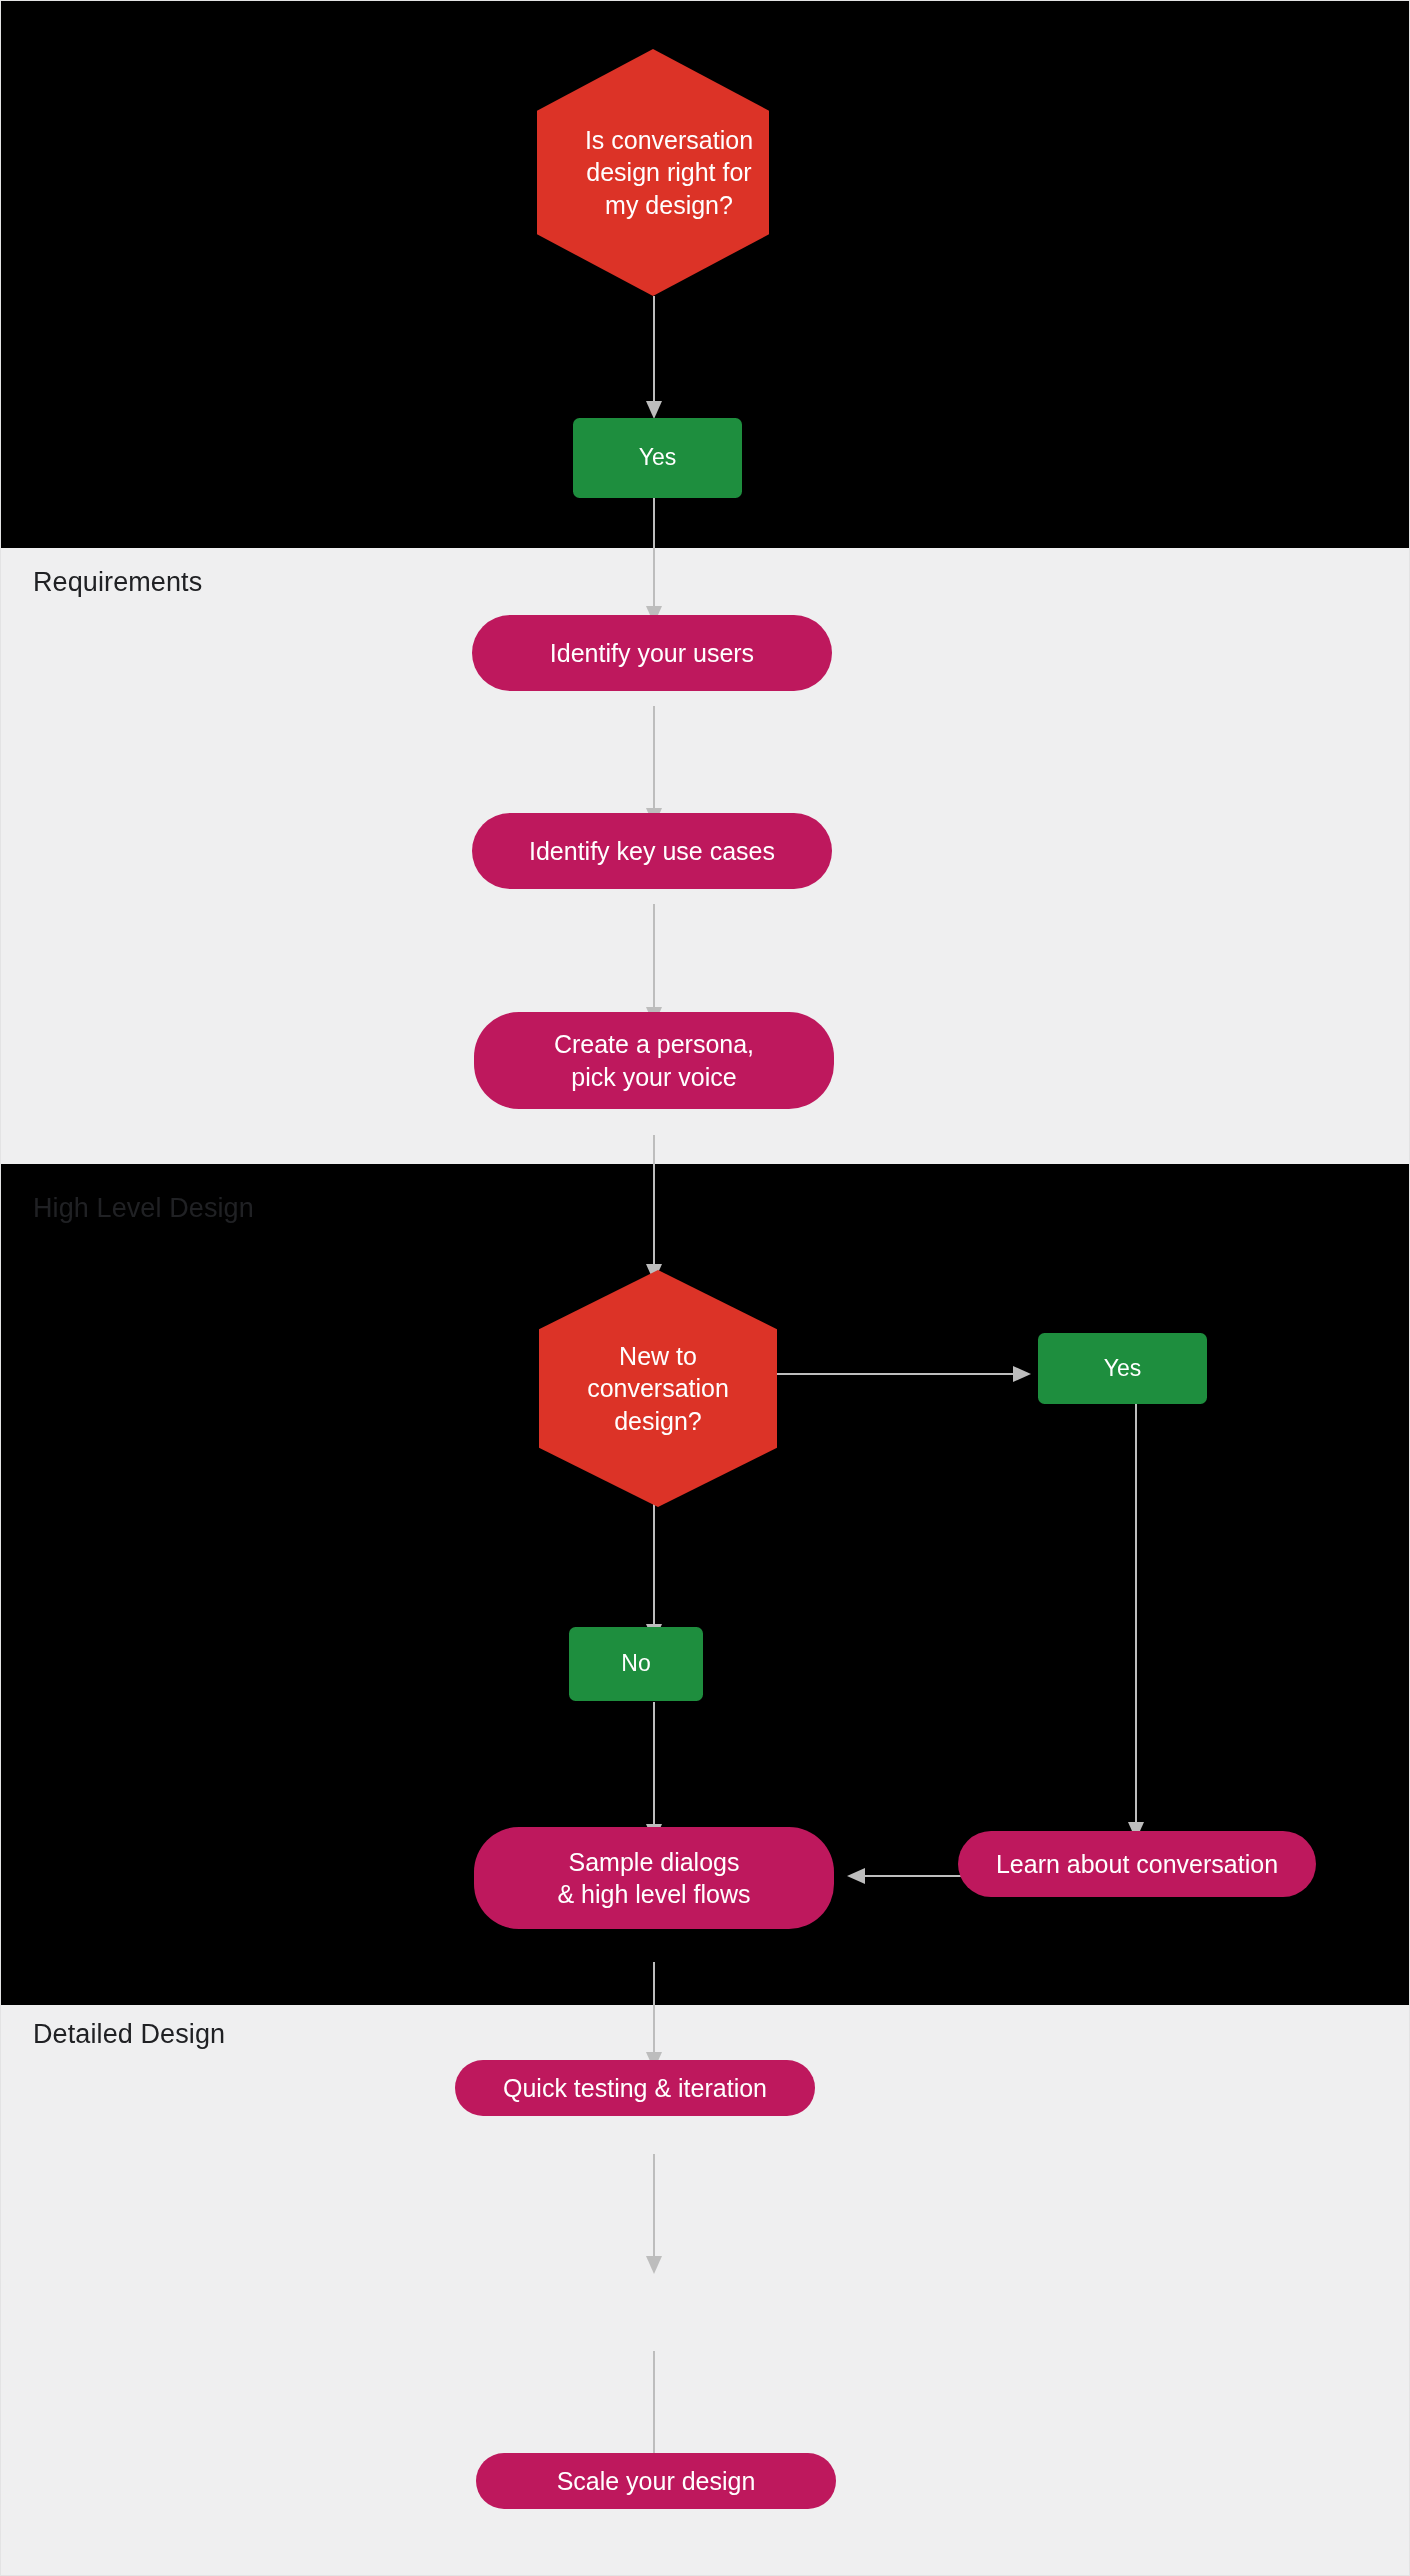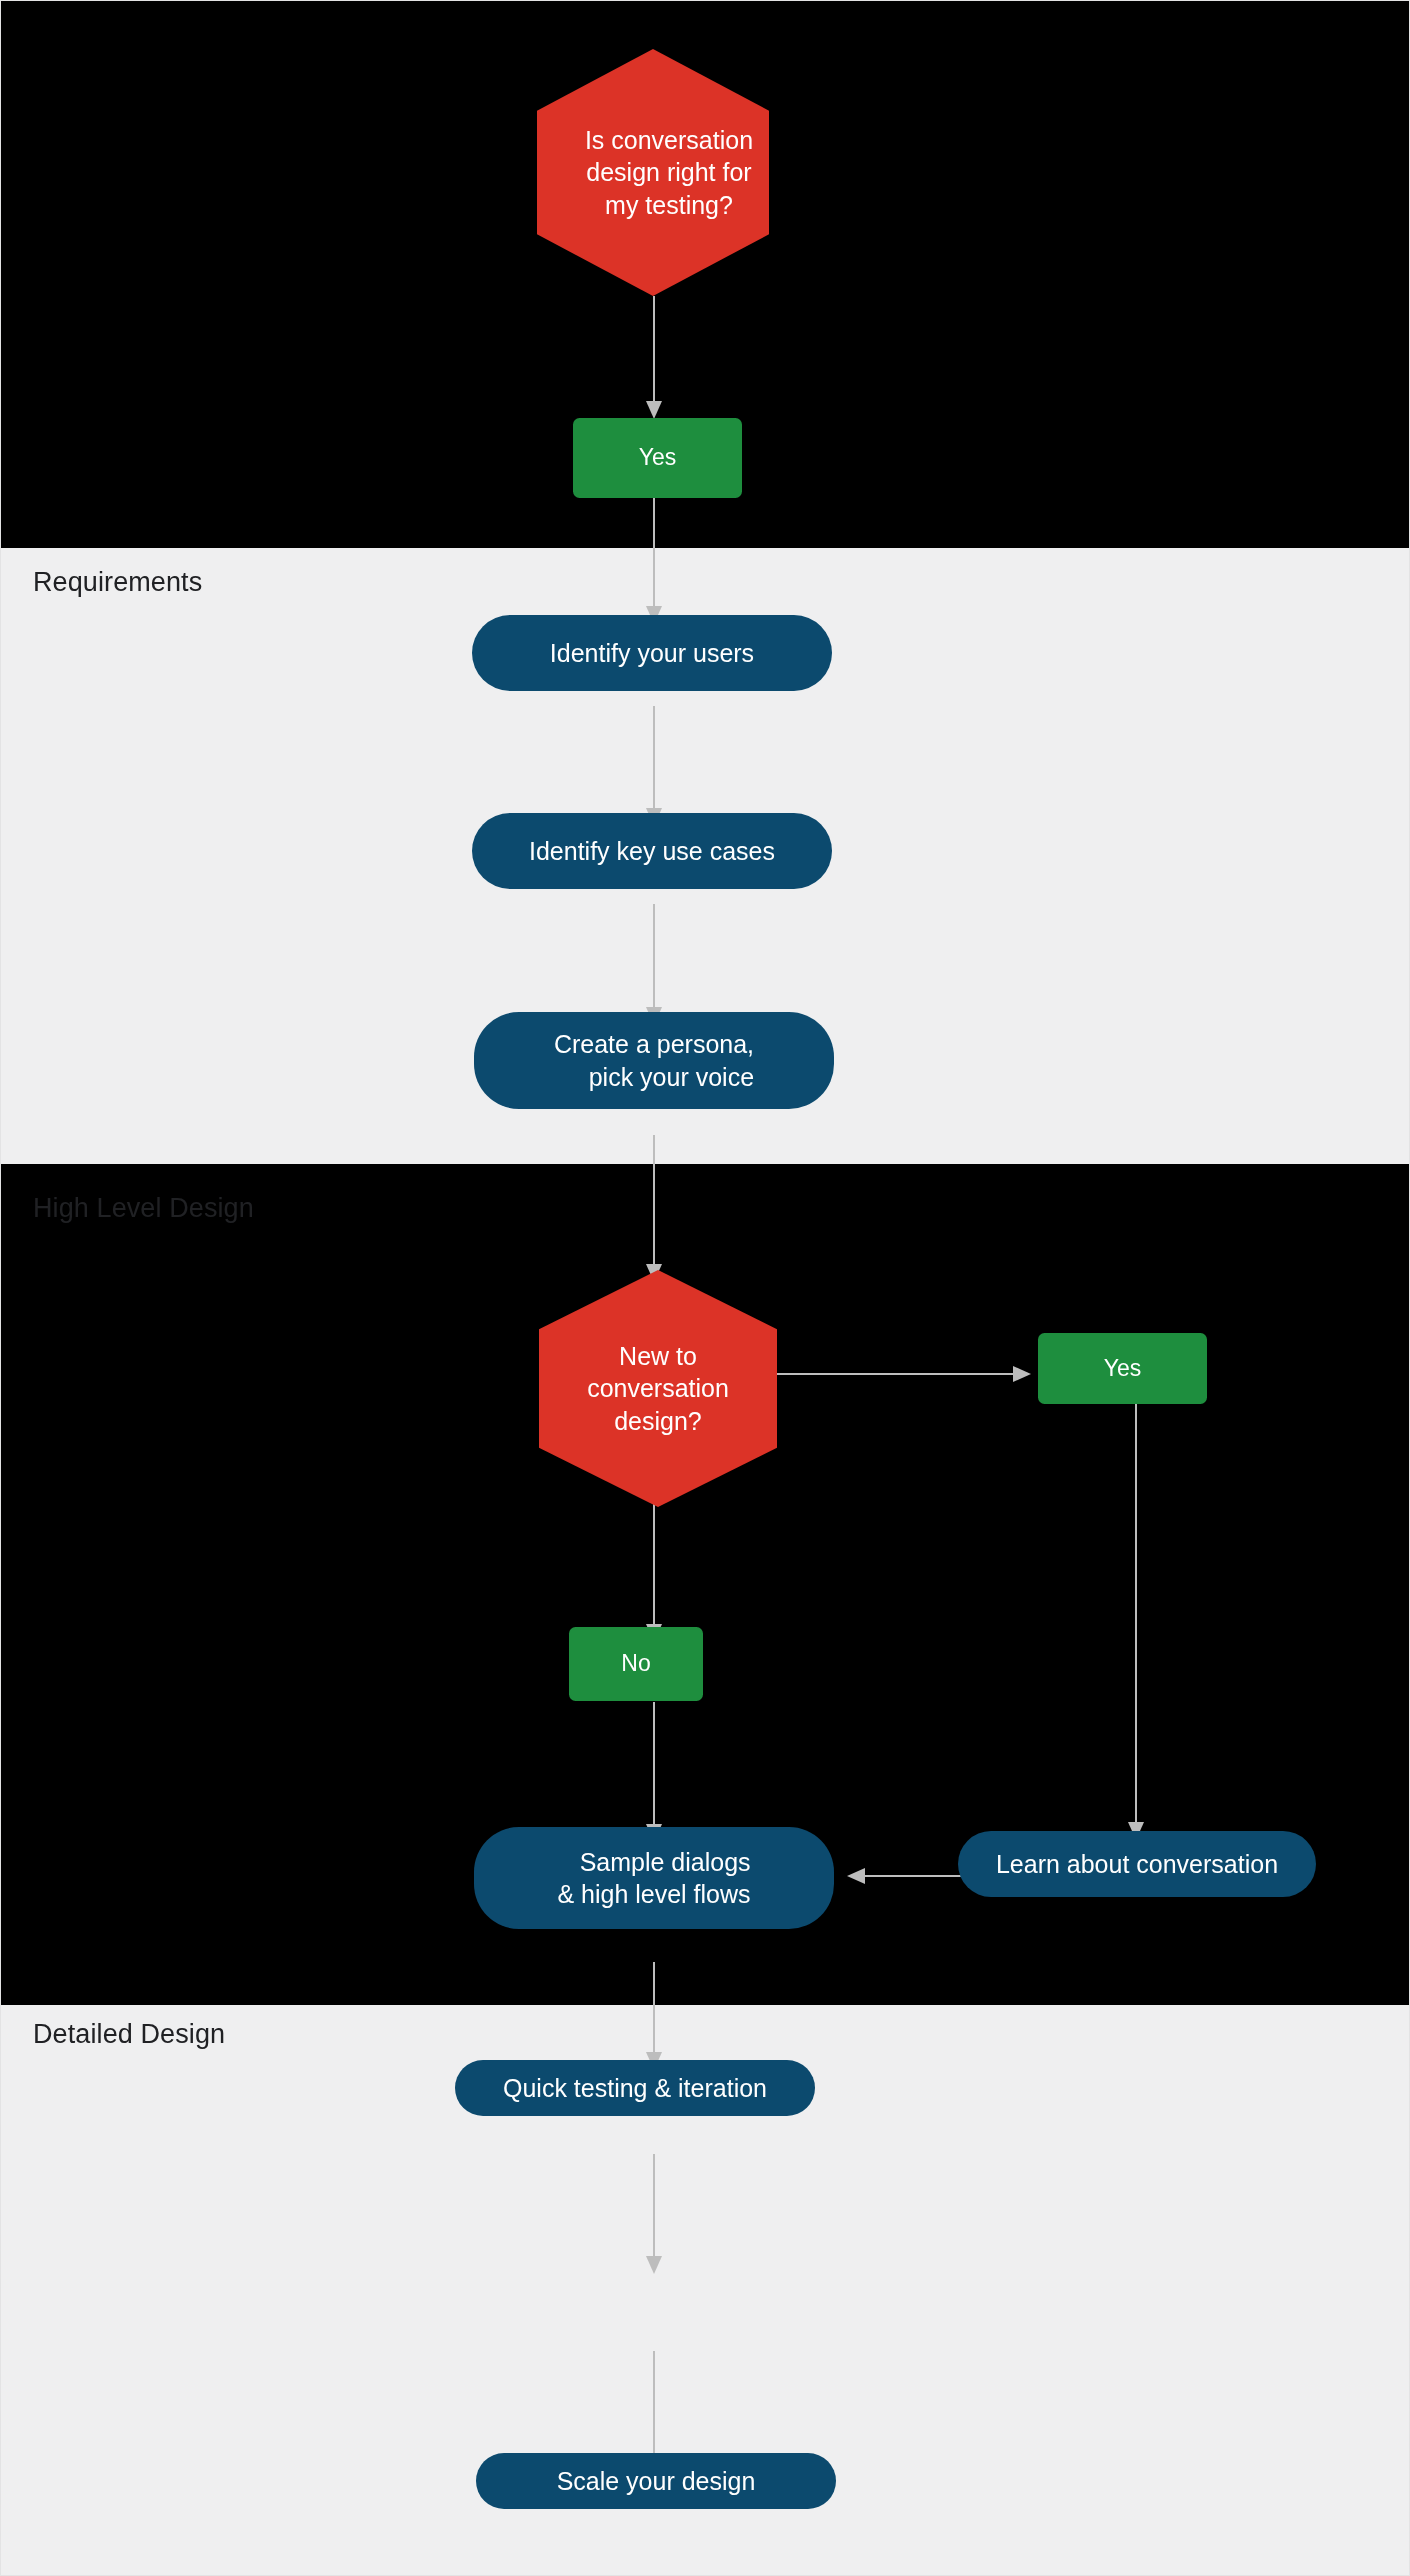--- a/index.html
+++ b/index.html
@@ -66,24 +66,23 @@
 
   
   .gbox {
     background: #1e8e3e;
     border-radius: 6.5px;
     font-size: 23px;
   }
 
   
   .pill {
-    background: #0c4a6e;
+    background: #be185d;
     border-radius: 927px;
     font-size: 25px;
-    text-align: right;
   }
   .pill.two-line { border-radius: 45px; }
 
   
   .conn {
     position: absolute;
   }
   .conn .line-v {
     position: absolute;
     width: 1.9px;
@@ -195,21 +194,21 @@
     <div class="line-v" style="height:110px;"></div>
     <div class="arrowhead-down" style="left:-7.4px; top:102px;"></div>
   </div>
 
   <div class="conn" style="left:652px; top:2350px;">
     <div class="line-v" style="height:110px;"></div>
     <div class="arrowhead-down" style="left:-7.4px; top:102px;"></div>
   </div>
 
   <div class="node hex" style="left:536px; top:48px; width:232px; height:247px;padding-left:32px;">
-    <span class="hex-text"><span>Is conversation</span><br><span>design right for</span><br><span>my testing?</span></span>
+    <span class="hex-text"><span>Is conversation</span><br><span>design right for</span><br><span>my design?</span></span>
   </div>
 
   <div class="node gbox" style="left:572px; top:417px; width:169px; height:80px;">
     <span>Yes</span>
   </div>
 
   <div class="node pill" style="left:471px; top:614px; width:360px; height:76px;">
     <span>Identify your users</span>
   </div>
 

